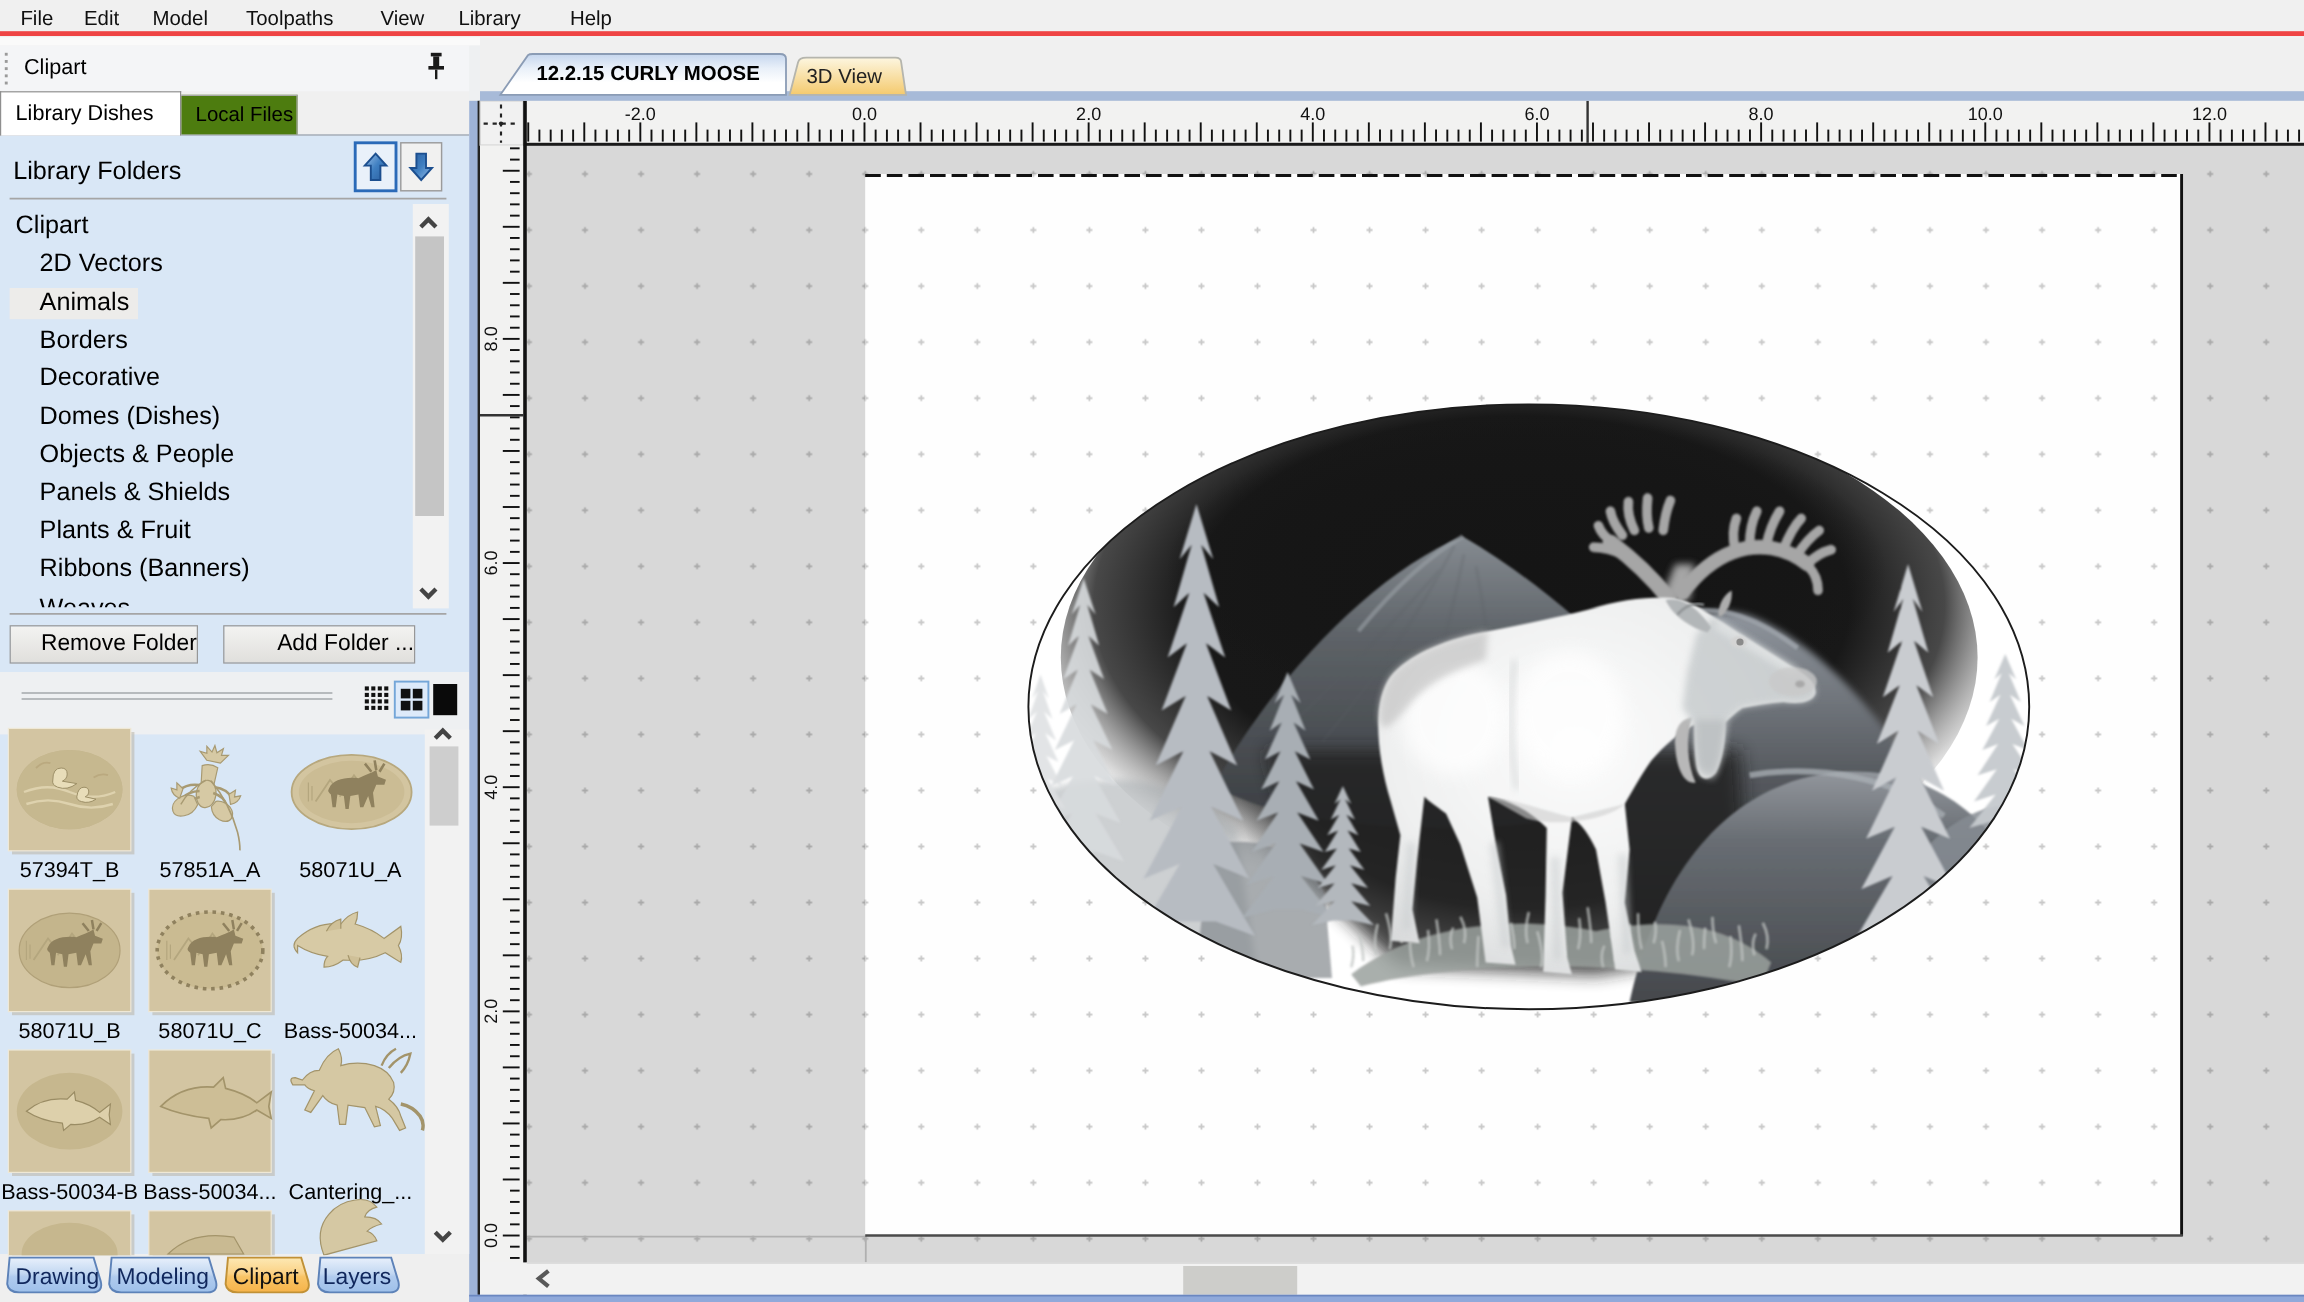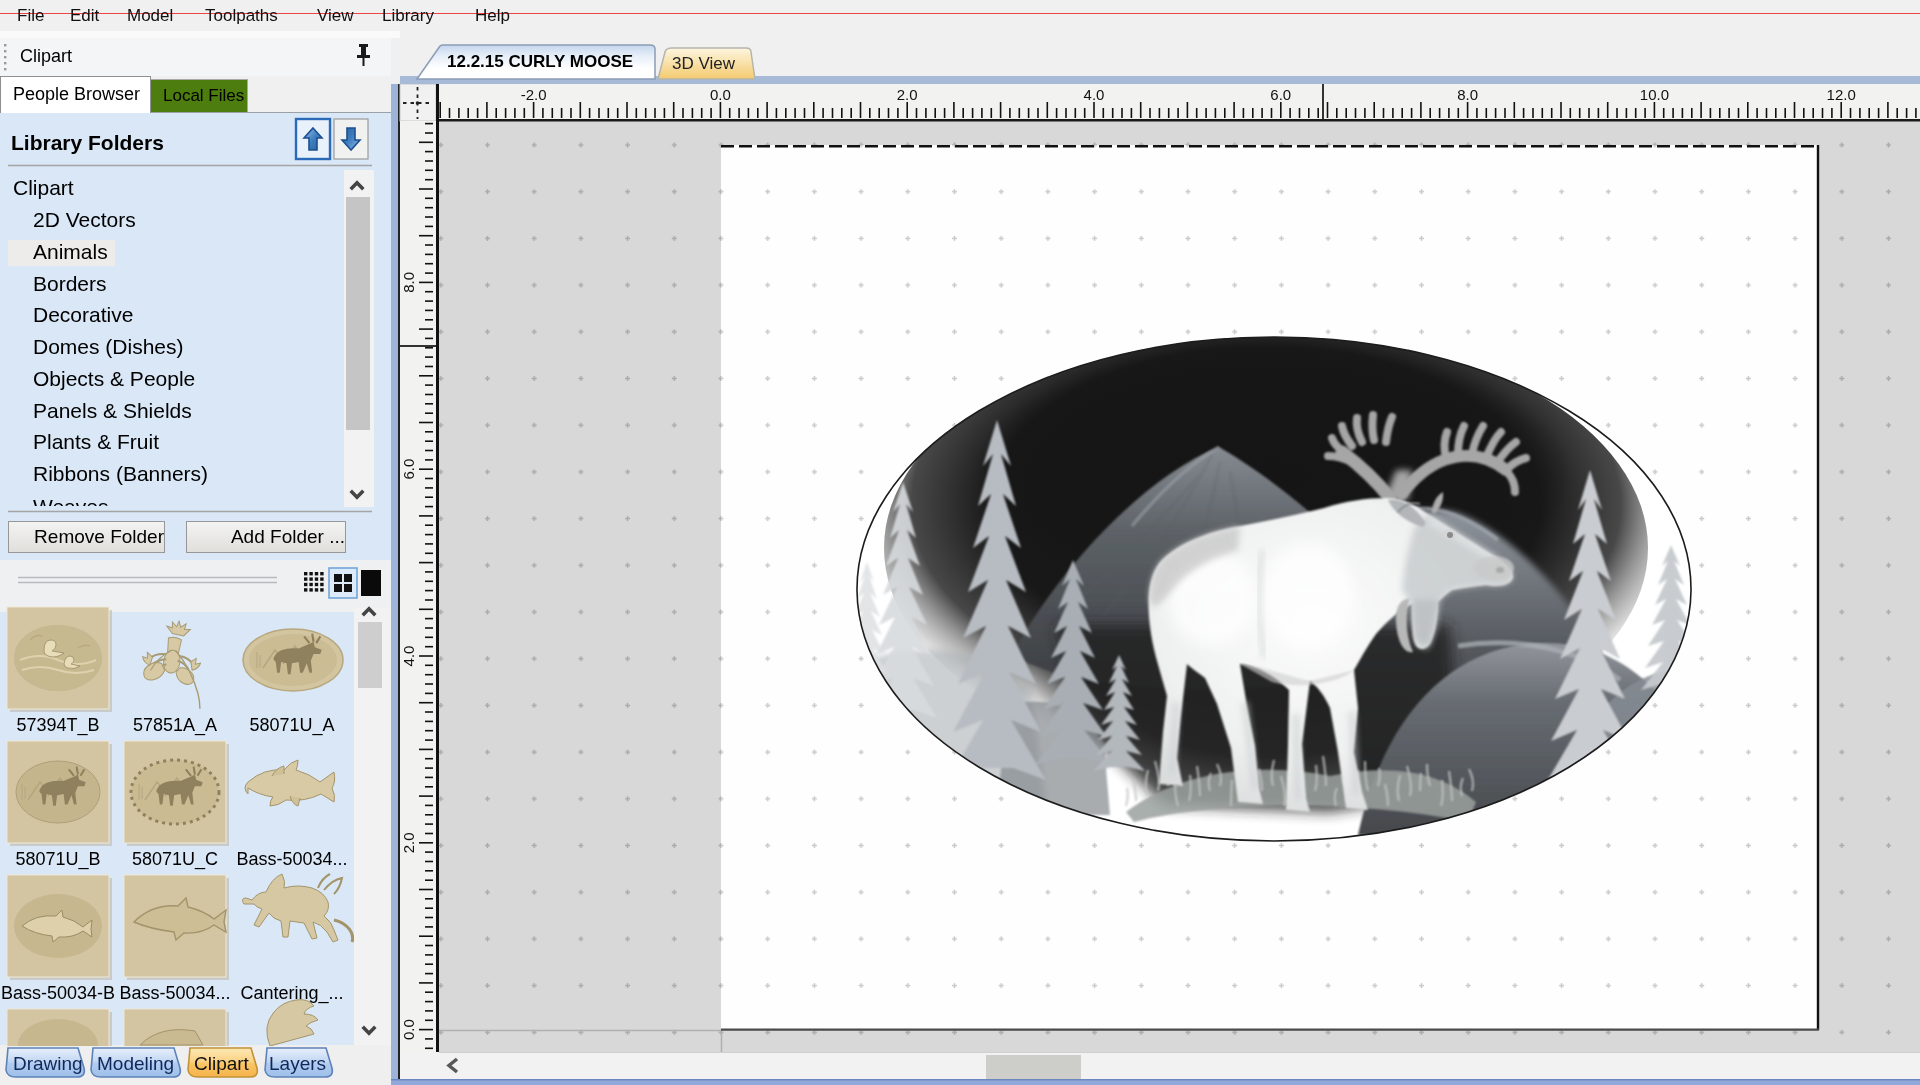--- a/index.html
+++ b/index.html
@@ -2,43 +2,43 @@
 <html><head><meta charset="utf-8"><style>
 *{margin:0;padding:0;box-sizing:border-box}
 html,body{width:1920px;height:1085px;overflow:hidden;background:#f0f0f0;font-family:"Liberation Sans",sans-serif}
 .abs{position:absolute}
 .menu span{position:absolute;top:6px;font-size:17px;color:#101010}
 .fl{font-size:21px;color:#000;white-space:nowrap}
 .btn{position:absolute;height:32px;background:linear-gradient(#f3f3f1,#e0dfdc);border:1px solid #979797;
  font-size:19px;color:#000;text-align:right;line-height:30px}
 </style></head><body>
 
-<div class="abs menu" style="left:0;top:0;width:1920px;height:14px;background:#f0f0f0;border-bottom:1px solid #ef4444">
+<div class="abs menu" style="left:0;top:0;width:1920px;height:30px;background:#f0f0f0;border-bottom:4px solid #ef4444">
 <span style="left:17px">File</span>
     <span style="left:70px">Edit</span>
     <span style="left:127px">Model</span>
 <span style="left:205px">Toolpaths</span>
     <span style="left:317px">View</span>
     <span style="left:382px">Library</span>
 <span style="left:475px">Help</span>
 </div>
 <div class="abs" style="left:0;top:31px;width:1920px;height:7px;background:#fafafa"></div>
 
 <div class="abs" style="left:0;top:38px;width:391px;height:38px;background:#f4f5f7">
   <div class="abs" style="left:20px;top:8px;font-size:18px;color:#000">Clipart</div>
 </div>
 
 <div class="abs" style="left:0;top:112px;width:391px;height:448px;background:#d9e7f6;border-top:1px solid #9aa0a8"></div>
 <div class="abs" style="left:150px;top:79px;width:98px;height:33px;background:#4d7c0f;border:1px solid #a9a9a9;border-bottom:none">
   <div class="abs" style="left:12px;top:6px;font-size:17px;color:#000;white-space:nowrap">Local Files</div>
 </div>
 <div class="abs" style="left:0;top:76px;width:151px;height:37px;background:#fff;border:1px solid #8f8f8f;border-bottom:none">
-  <div class="abs" style="left:12px;top:7px;font-size:18px;color:#000">People Browser</div>
+  <div class="abs" style="left:12px;top:7px;font-size:18px;color:#000">Library Dishes</div>
 </div>
-<div class="abs" style="left:11px;top:131px;font-size:21px;font-weight:bold;color:#000">Library Folders</div>
+<div class="abs" style="left:11px;top:131px;font-size:21px;font-weight:normal;color:#000">Library Folders</div>
 <div class="abs" style="left:0;top:167px;width:344px;height:339px;overflow:hidden">
     <div class="abs" style="left:8px;top:73px;width:107px;height:26px;background:#edecea"></div>
     <div class="abs fl" style="left:13px;top:9px">Clipart</div>
     <div class="abs fl" style="left:33px;top:41px">2D Vectors</div>
     <div class="abs fl" style="left:33px;top:73px">Animals</div>
     <div class="abs fl" style="left:33px;top:105px">Borders</div>
     <div class="abs fl" style="left:33px;top:136px">Decorative</div>
     <div class="abs fl" style="left:33px;top:168px">Domes (Dishes)</div>
     <div class="abs fl" style="left:33px;top:200px">Objects &amp; People</div>
     <div class="abs fl" style="left:33px;top:232px">Panels &amp; Shields</div>

